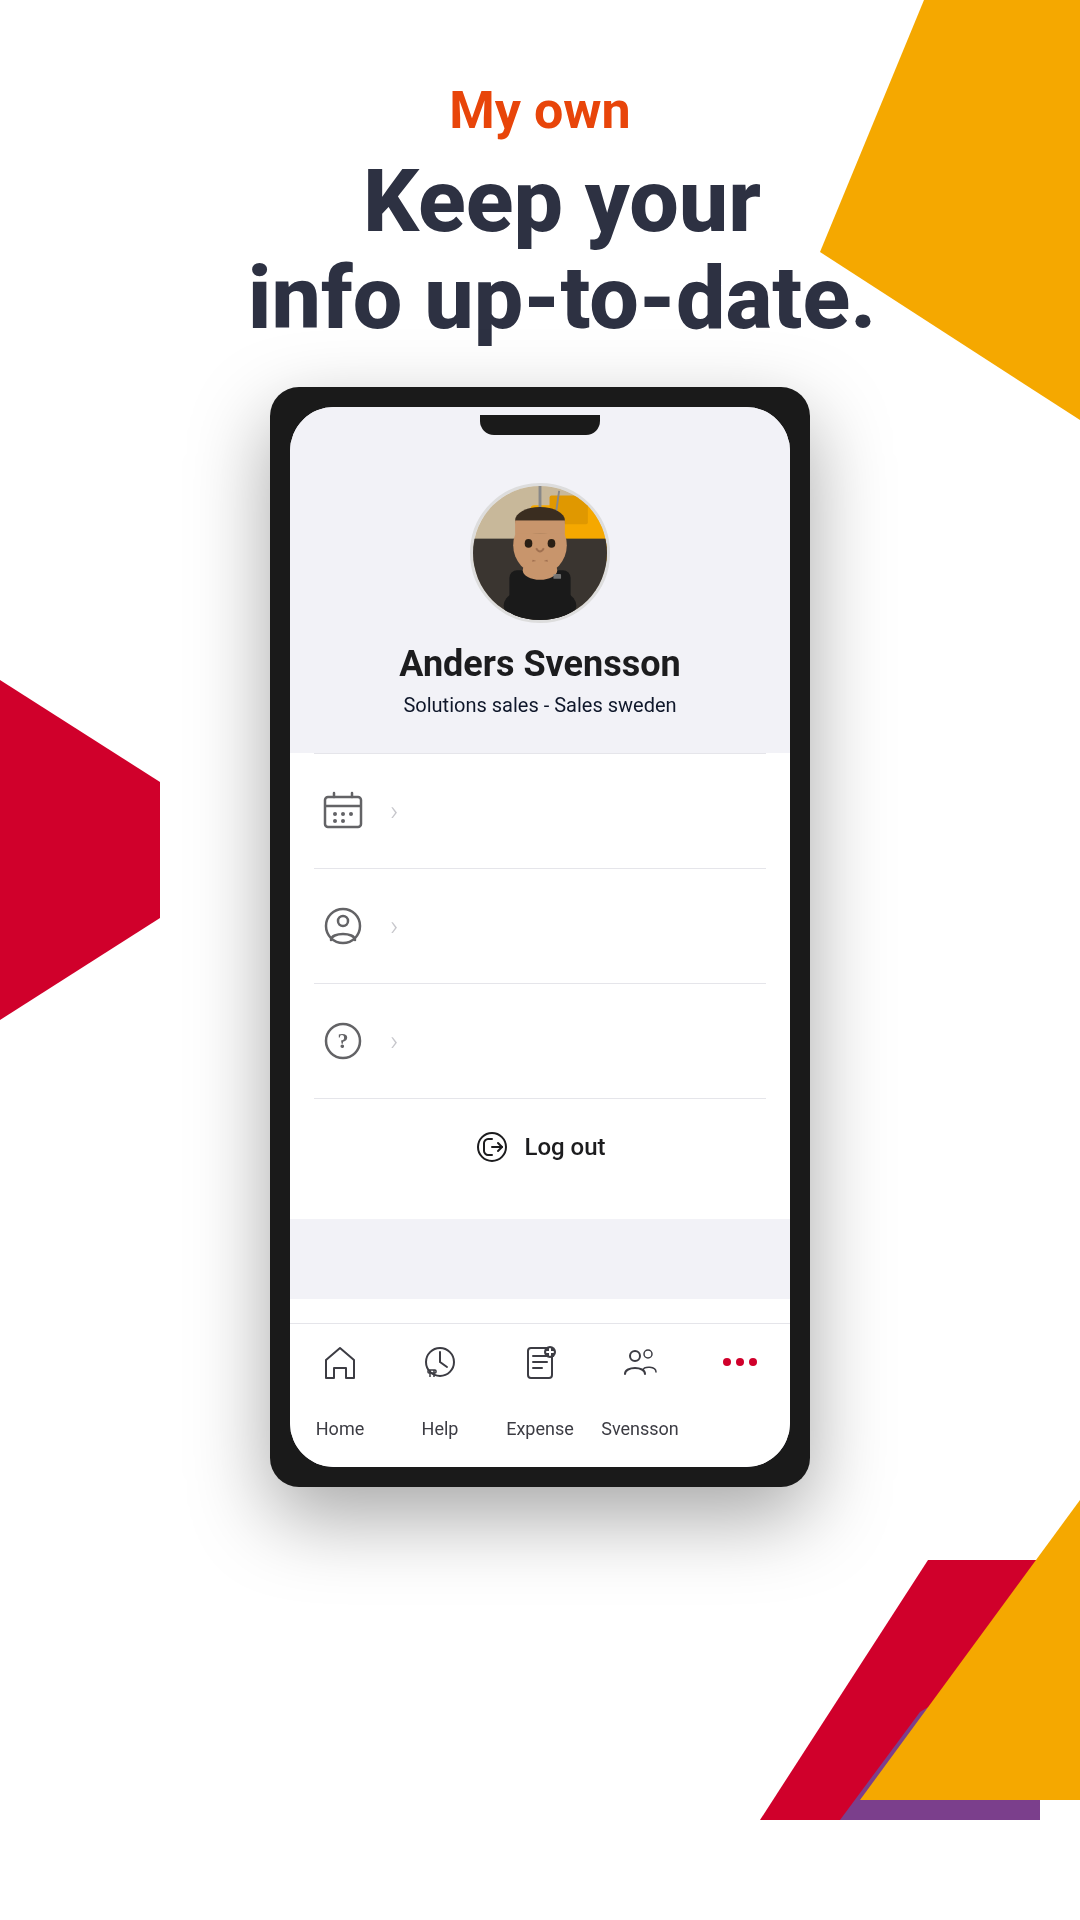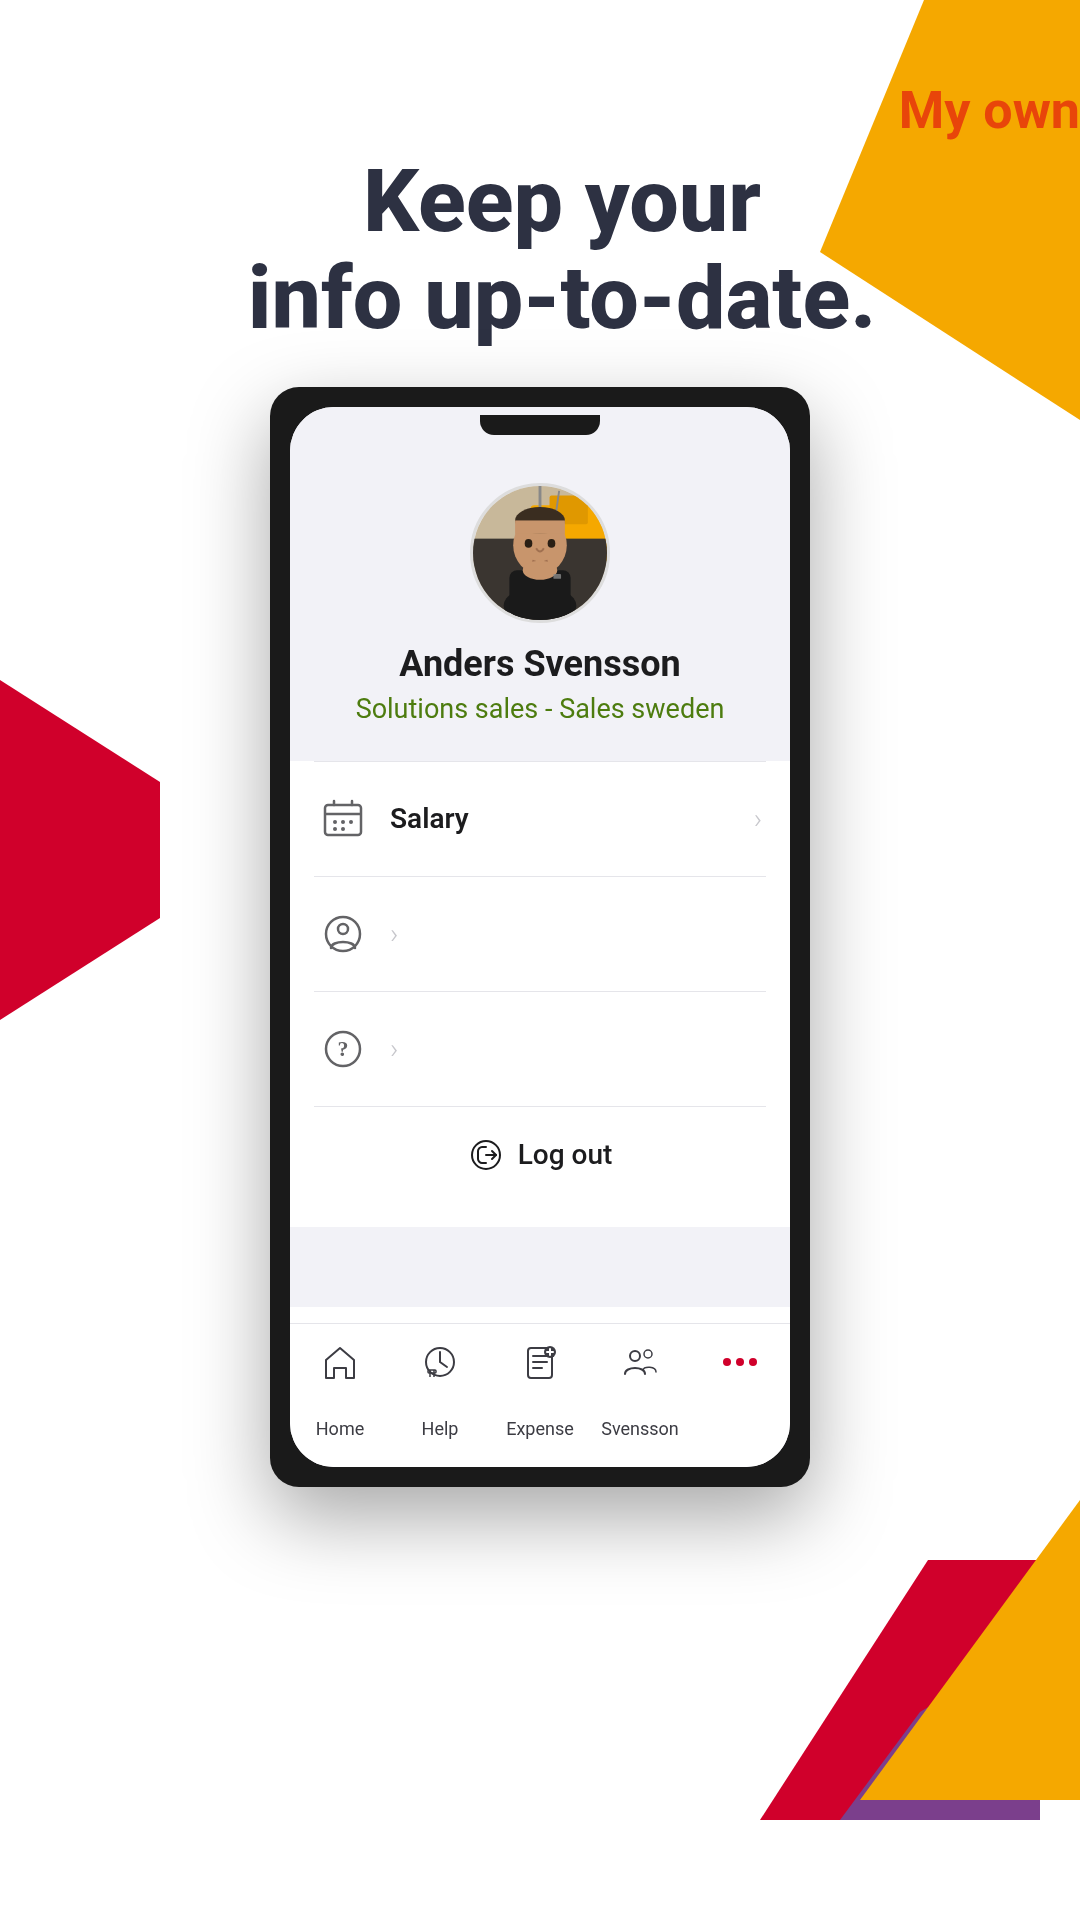--- a/index.html
+++ b/index.html
@@ -77,21 +77,20 @@
       text-align: center;
       padding-top: 80px;
       padding-bottom: 40px;
     }
 
     .header-subtitle {
       font-size: 52px;
       font-weight: 700;
       color: #E8450A;
       margin-bottom: 12px;
-      text-align: right;
     }
 
     .header-title {
       font-size: 88px;
       font-weight: 800;
       color: #2d3142;
       line-height: 1.1;
       padding-left: 44px;
     }
 
@@ -157,22 +156,22 @@
     }
 
     .profile-name {
       font-size: 36px;
       font-weight: 700;
       color: #1c1c1e;
       margin-bottom: 8px;
     }
 
     .profile-role {
-      font-size: 27px;
-      color: #4d7c0f;
+      font-size: 20px;
+      color: #0f172a;
       font-weight: 400;
     }
 
     
     .menu-section {
       background: #ffffff;
       flex: 1;
     }
 
     .menu-divider {
@@ -228,21 +227,21 @@
       display: flex;
       align-items: center;
       justify-content: center;
       gap: 14px;
       padding: 22px;
       cursor: pointer;
       background: #ffffff;
     }
 
     .logout-label {
-      font-size: 28px;
+      font-size: 24px;
       font-weight: 500;
       color: #1c1c1e;
     }
 
     
     .bottom-nav {
       background: #ffffff;
       border-top: 1px solid #e5e5ea;
       display: flex;
       align-items: center;
@@ -371,21 +370,20 @@
             <line x1="13" y1="8" x2="13" y2="4" stroke="#636366" stroke-width="2.5" stroke-linecap="round"></line>
             <line x1="31" y1="8" x2="31" y2="4" stroke="#636366" stroke-width="2.5" stroke-linecap="round"></line>
 
             <circle cx="14" cy="25" r="2" fill="#636366"></circle>
             <circle cx="22" cy="25" r="2" fill="#636366"></circle>
             <circle cx="30" cy="25" r="2" fill="#636366"></circle>
             <circle cx="14" cy="32" r="2" fill="#636366"></circle>
             <circle cx="22" cy="32" r="2" fill="#636366"></circle>
           </svg>
         </div>
-        <span class="menu-label">Salary</span>
         <span class="menu-chevron">›</span>
       </div>
       <div class="menu-divider"></div>
 
       <div class="menu-item">
         <div class="menu-icon">
           <svg viewBox="0 0 44 44" fill="none" xmlns="http://www.w3.org/2000/svg">
             <circle cx="22" cy="22" r="17" stroke="#636366" stroke-width="2.5" fill="none"></circle>
             <circle cx="22" cy="17" r="5" stroke="#636366" stroke-width="2.5" fill="none"></circle>
             <path d="M10 36 C10 28 34 28 34 36" stroke="#636366" stroke-width="2.5" stroke-linecap="round" fill="none"></path>

